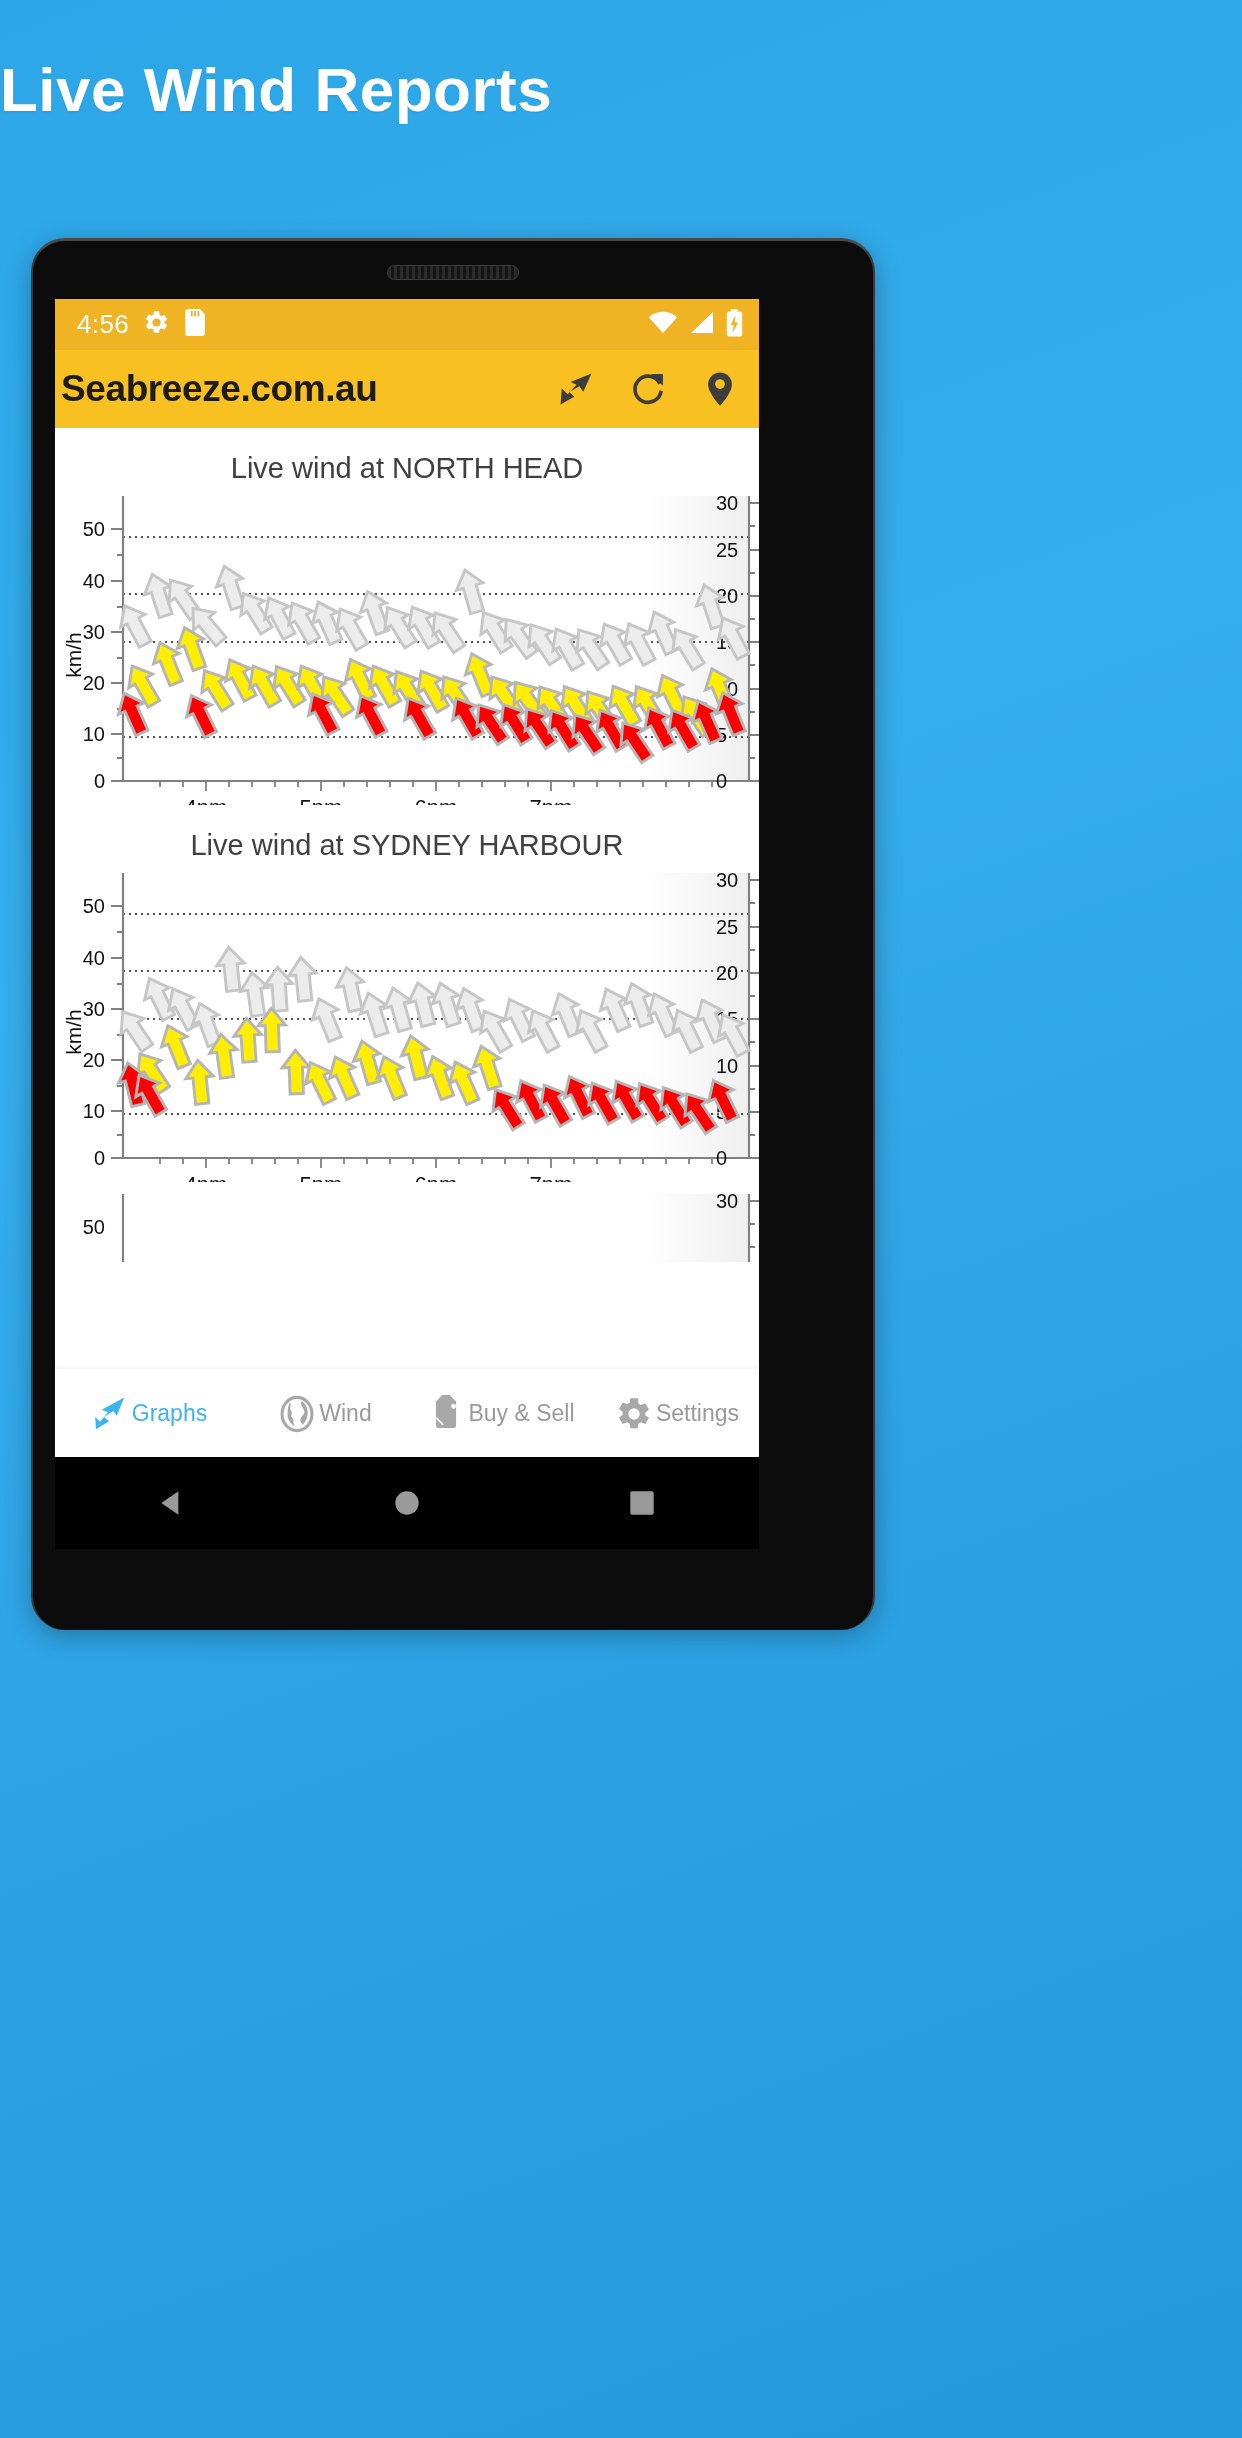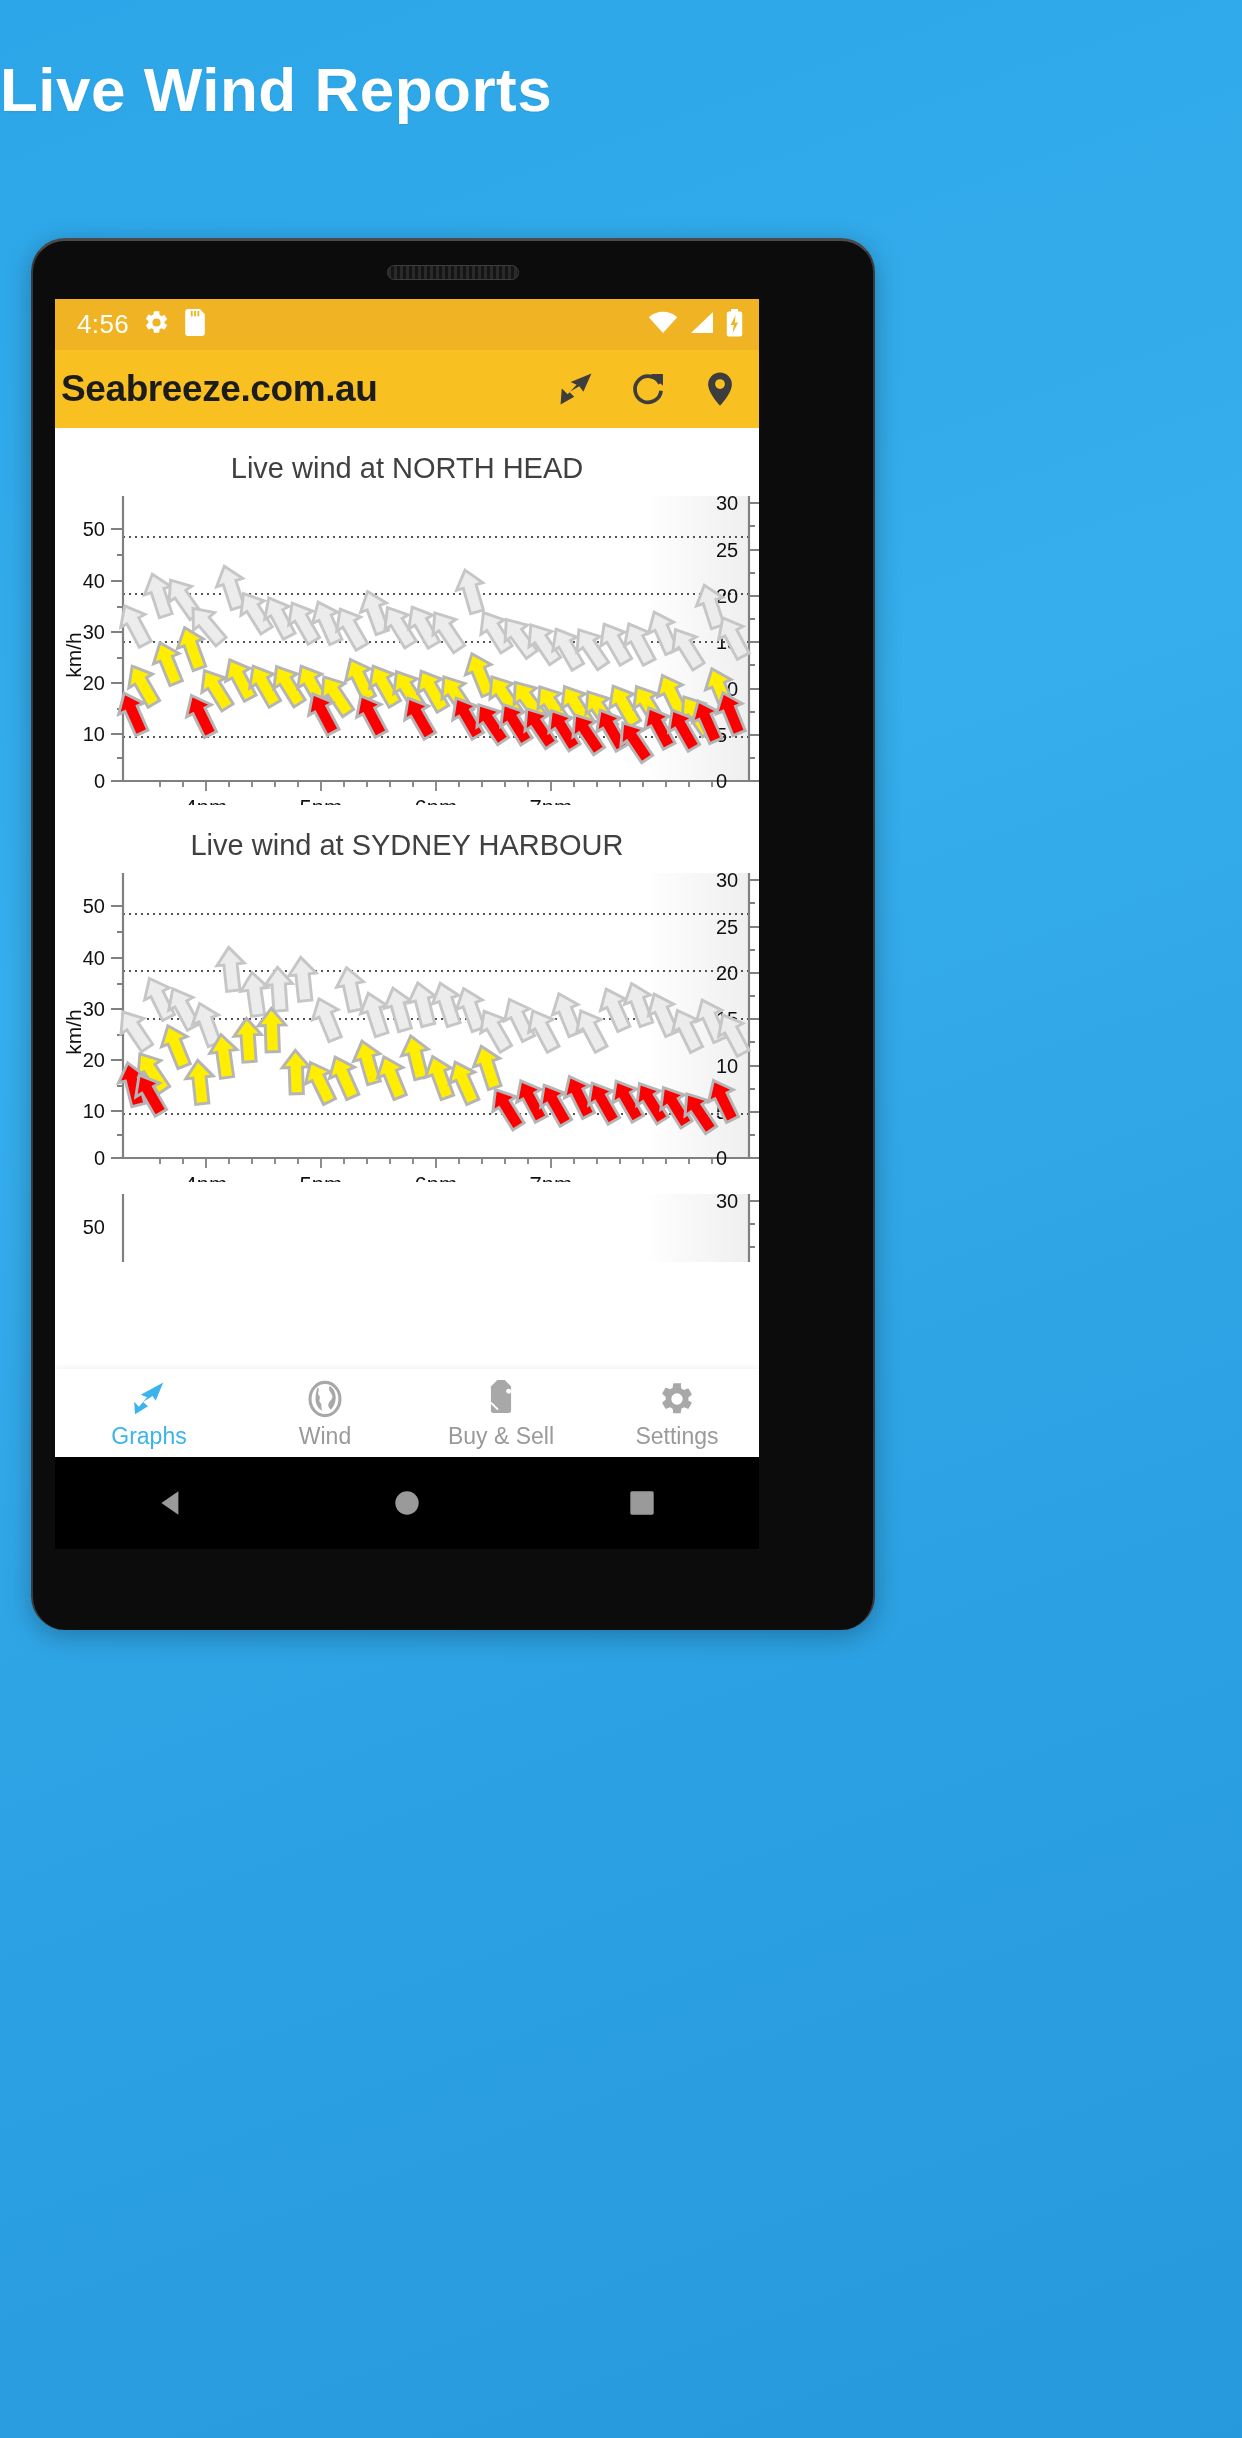--- a/index.html
+++ b/index.html
@@ -122,21 +122,21 @@
     position: absolute;
     left: 0; bottom: 0;
     width: 704px; height: 88px;
     background: #ffffff;
     display: flex;
     border-top: 1px solid #ffffff;
     box-shadow: 0 -2px 5px rgba(0,0,0,0.05);
   }
   .navitem {
     flex: 1;
-    display: flex; flex-direction: column;
+    display: flex; flex-direction: row;
     align-items: center; justify-content: center;
     gap: 3px;
     padding-left: 12px;
   }
   .navicon { height: 42px; display:flex; align-items:center; justify-content:center; }
   .navlabel { font-size: 23px; color: #9a9a9a; }
   .navitem.active .navlabel { color: #3bb4ec; }
 
   
   .androidnav {

